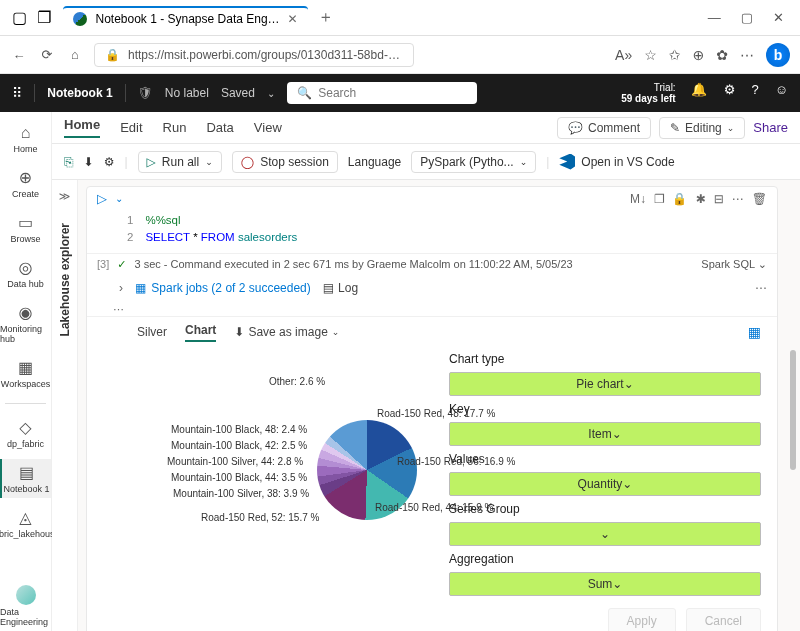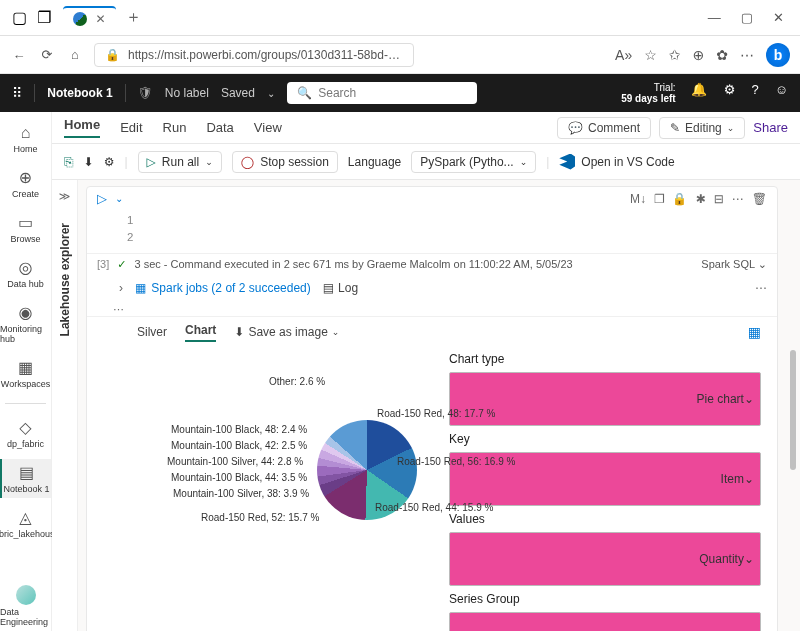--- a/index.html
+++ b/index.html
@@ -109,37 +109,38 @@
       #c9a8e2 78.9% 81.7%,
       #e0c8ef 81.7% 84.1%,
       #a8c4e8 84.1% 86.7%,
       #5a9bd4 86.7% 100%
     );
   }
   .lbl { position: absolute; white-space: nowrap; font-size: 10px; }
   
   .cfg { flex: 1; display: flex; flex-direction: column; gap: 6px; font-size: 12px; color: #333; }
   .cfg label { font-size: 12px; color: #222; }
-  .cfg select, .cfg .selbox { width: 100%; border: 1px solid #bbb; border-radius: 2px; padding: 19px 6px; font-size: 12px; background: #ec4899; display: flex; justify-content: flex-end; align-items: center; }
+  .cfg select, .cfg .selbox { width: 100%; border: 1px solid #bbb; border-radius: 2px; padding: 4px 6px; font-size: 12px; background: #bef264; display: flex; justify-content: center; align-items: center; }
   .cfg .btns { display: flex; gap: 10px; margin-top: 6px; justify-content: flex-end; }
   .cfg .btn { border: 1px solid #eee; background: #fafafa; color: #bbb; padding: 5px 18px; border-radius: 3px; font-size: 12px; }
 
   
   .scroll-thumb { position: absolute; right: 4px; top: 170px; width: 6px; height: 120px; background: #c0c0c0; border-radius: 3px; }
 </style>
 </head>
 <body>
 
 <div class="titlebar">
   <div class="left-icons">
     <span>▢</span>
     <span>❐</span>
   </div>
   <div class="tab">
     <span class="tab-icon"></span>
+    <span>Notebook 1 - Synapse Data Eng…</span>
     <span style="color:#666">✕</span>
   </div>
   <span class="plus">＋</span>
   <div class="win-controls">
     <span>—</span>
     <span>▢</span>
     <span>✕</span>
   </div>
 </div>
 
@@ -299,20 +300,24 @@
               <span>❐</span>
               <span>🔒</span>
               <span>✱</span>
               <span>⊟</span>
               <span>⋯</span>
               <span style="color:#666">🗑</span>
             </div>
           </div>
           <div class="code">
             <div class="gutter">1<br>2</div>
+            <div class="codebody">
+              <span class="magic">%%sql</span><br>
+              <span class="kw">SELECT</span> <span>*</span> <span class="kw">FROM</span> <span class="ident">salesorders</span>
+            </div>
           </div>
           <div class="cell-status">
             <span class="idx">[3]</span>
             <span class="check">✓</span>
             <span>3 sec - Command executed in 2 sec 671 ms by Graeme Malcolm on 11:00:22 AM, 5/05/23</span>
             <span class="lang"><span>Spark SQL</span> ⌄</span>
           </div>
           <div class="cell-sub">
             <span style="color:#666">›</span>
             <span class="spark">

